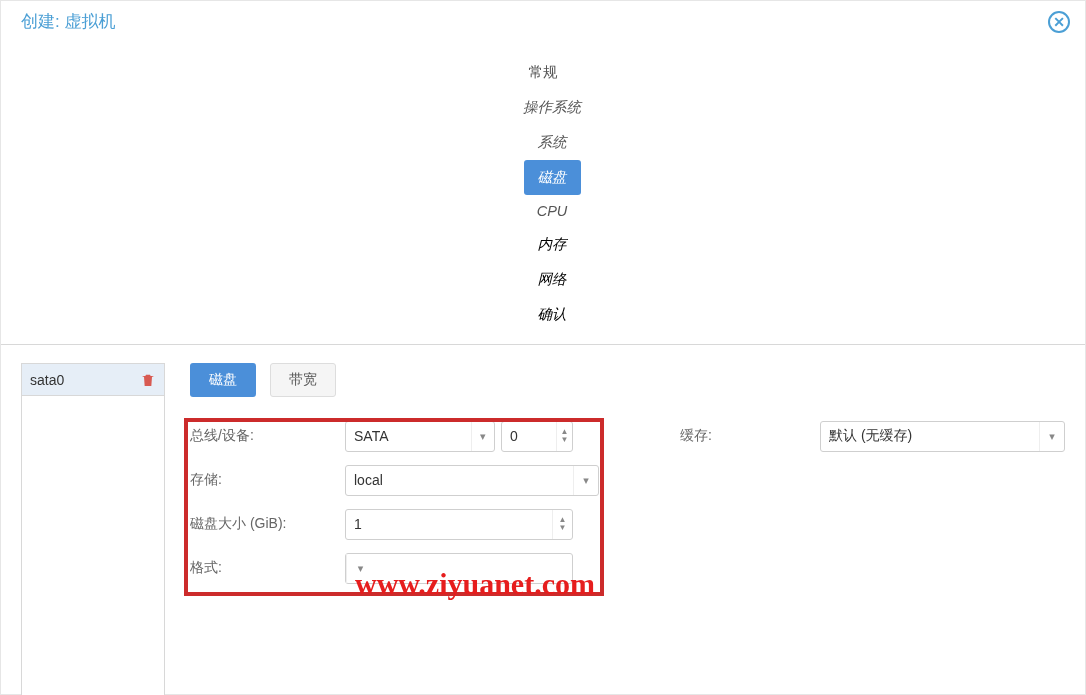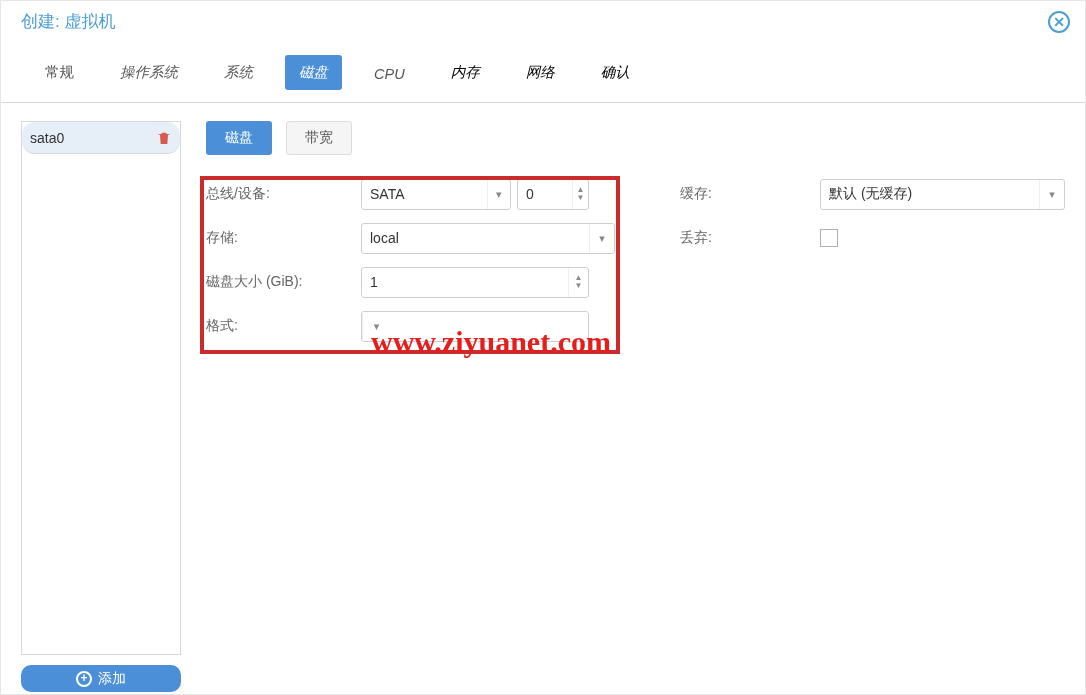--- a/index.html
+++ b/index.html
@@ -44,21 +44,22 @@
     font-size: 14px;
     font-weight: bold;
   }
   .close-btn::before {
     content: "✕";
   }
   .tabbar {
     display: flex;
     gap: 0;
     padding: 14px 30px 12px 30px;
-    align-items: flex-end;
+    align-items: center;
+    flex-direction: column;
   }
   .tab {
     padding: 8px 14px;
     color: #555;
     font-size: 14.5px;
     cursor: pointer;
     border-radius: 3px;
   }
   .tab + .tab { margin-left: 18px; font-style: italic; }
   .tab.active {
@@ -86,21 +87,20 @@
     border: 1px solid #d8d8d8;
     background: #fff;
   }
   .disk-item {
     background: #e6eef7;
     height: 32px;
     display: flex;
     align-items: center;
     padding: 0 8px;
     border-bottom: 1px solid #d8d8d8;
-    border-radius: 13px;
   }
   .disk-label {
     flex: 1;
     color: #333;
   }
   .trash-icon {
     width: 16px;
     height: 16px;
     cursor: pointer;
   }
@@ -152,21 +152,21 @@
     background: #4b8fd9;
     color: #fff;
   }
   .subtab:not(.active) {
     background: #f5f5f5;
     border: 1px solid #ddd;
     color: #555;
   }
   .form-columns {
     display: flex;
-    gap: 40px;
+    gap: 56px;
   }
   .form-col {
     display: flex;
     flex-direction: column;
     gap: 10px;
   }
   .form-col.left { width: 410px; }
   .form-col.right { margin-left: 24px; }
   .form-row {
     display: flex;
@@ -359,26 +359,20 @@
           <div class="form-row right">
             <div class="form-label">缓存:</div>
             <div class="field-group">
               <div class="combo" style="width:245px">
                 <input value="默认 (无缓存)" style="">
                 <div class="dropdown-trigger">▾</div>
               </div>
             </div>
           </div>
 
-          <div class="form-row right">
-            <div class="form-label">丢弃:</div>
-            <div class="field-group">
-              <div class="checkbox"></div>
-            </div>
-          </div>
 
         </div>
 
       </div>
 
       <div class="highlight-box" style="left:-6px; top:55px; width:420px; height:178px;"></div>
 
       <div class="watermark" style="left:165px; top:184px;margin-top:20px;">www.ziyuanet.com</div>
 
     </div>

